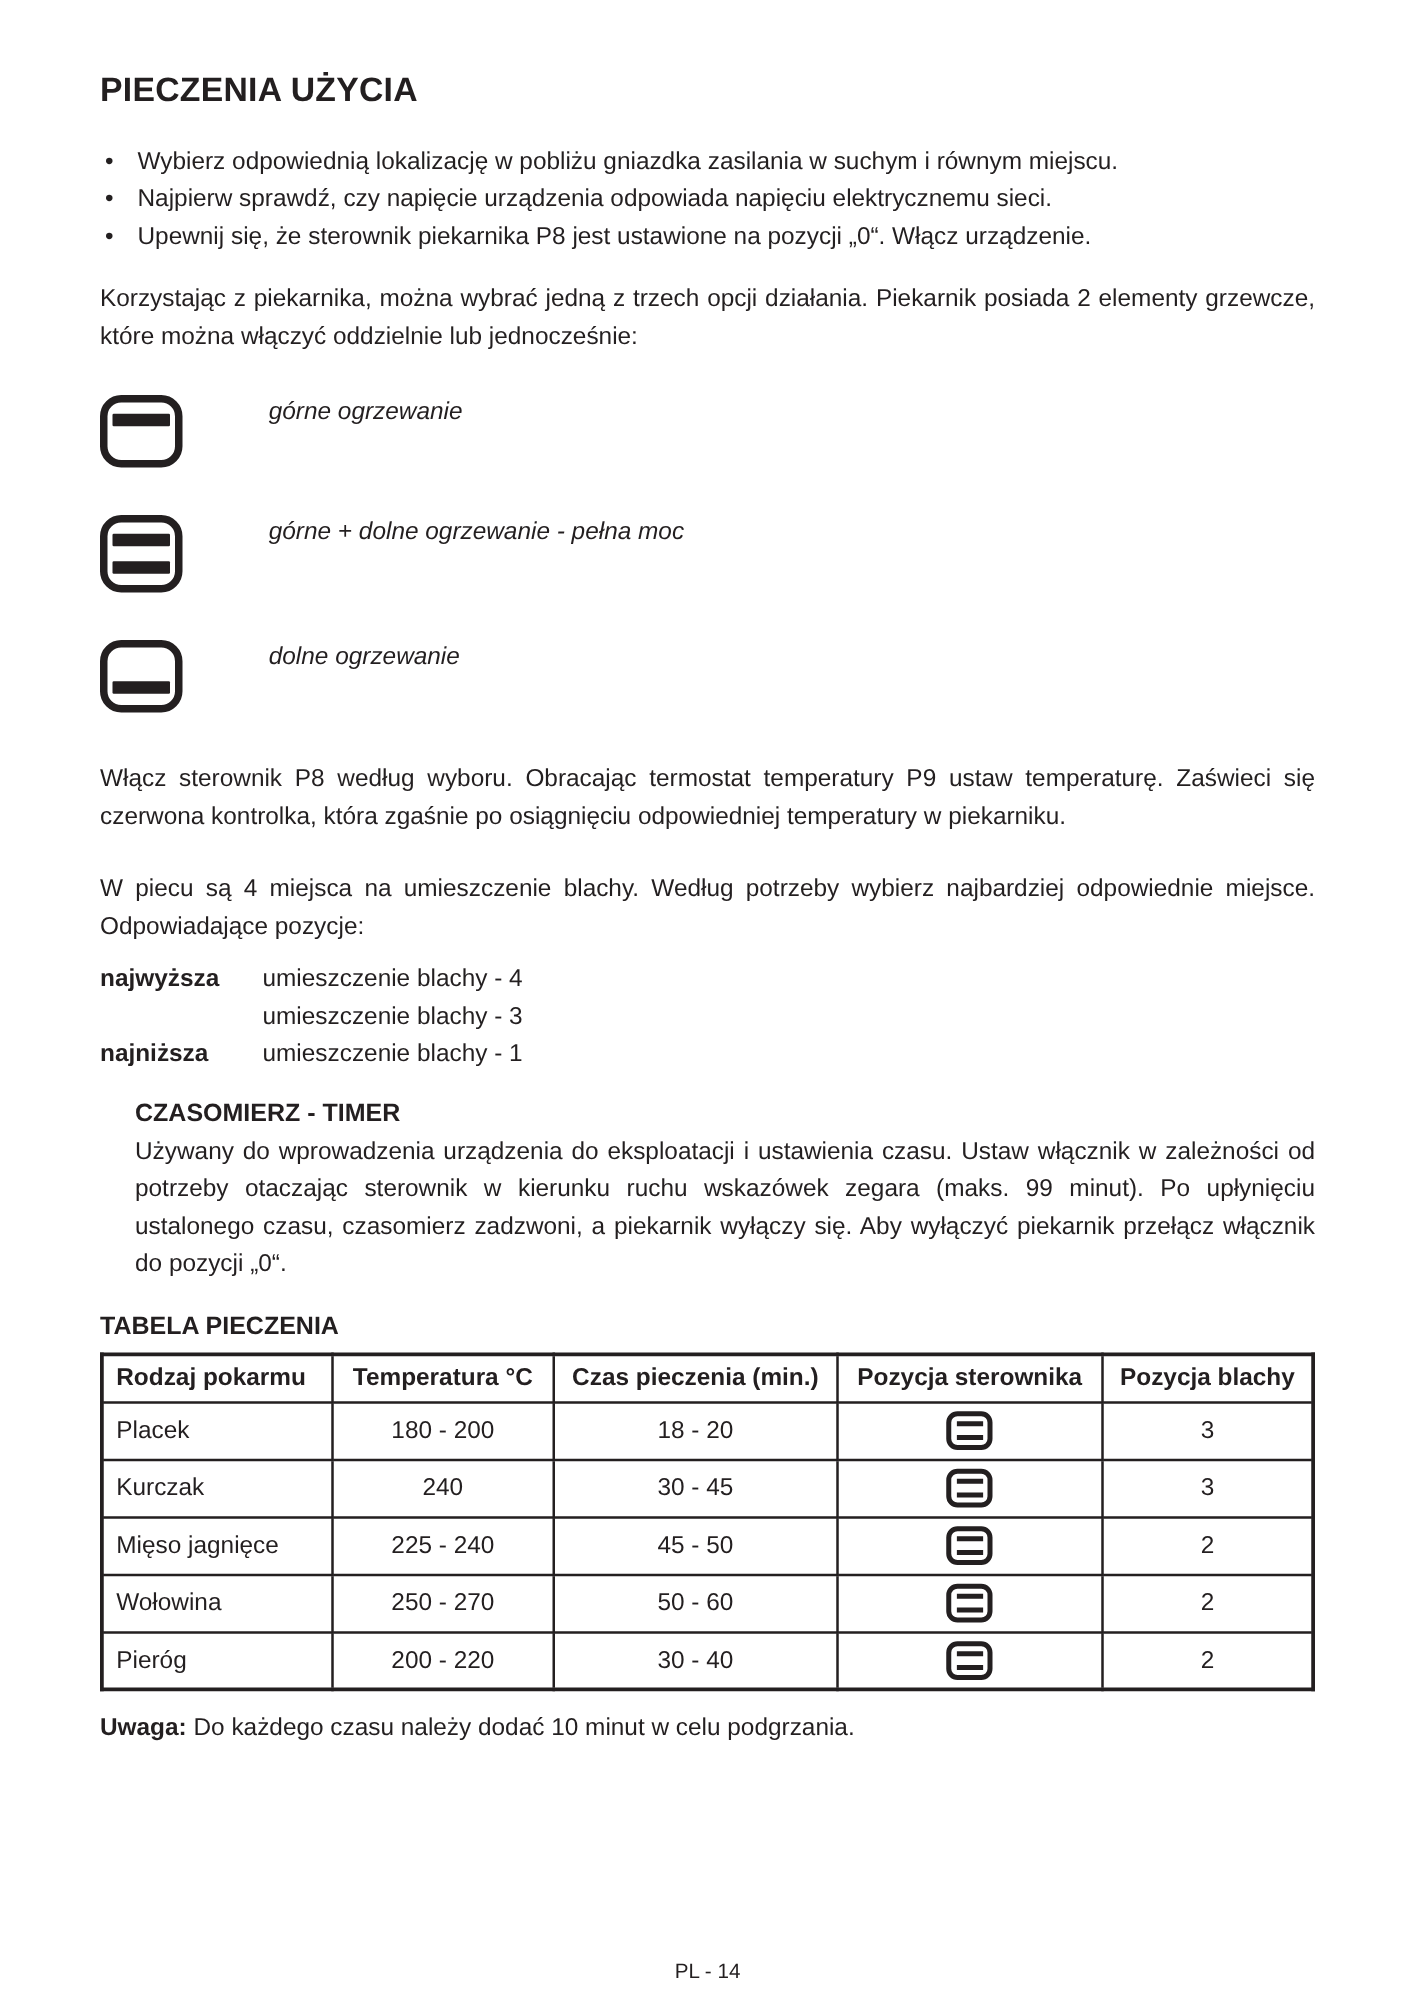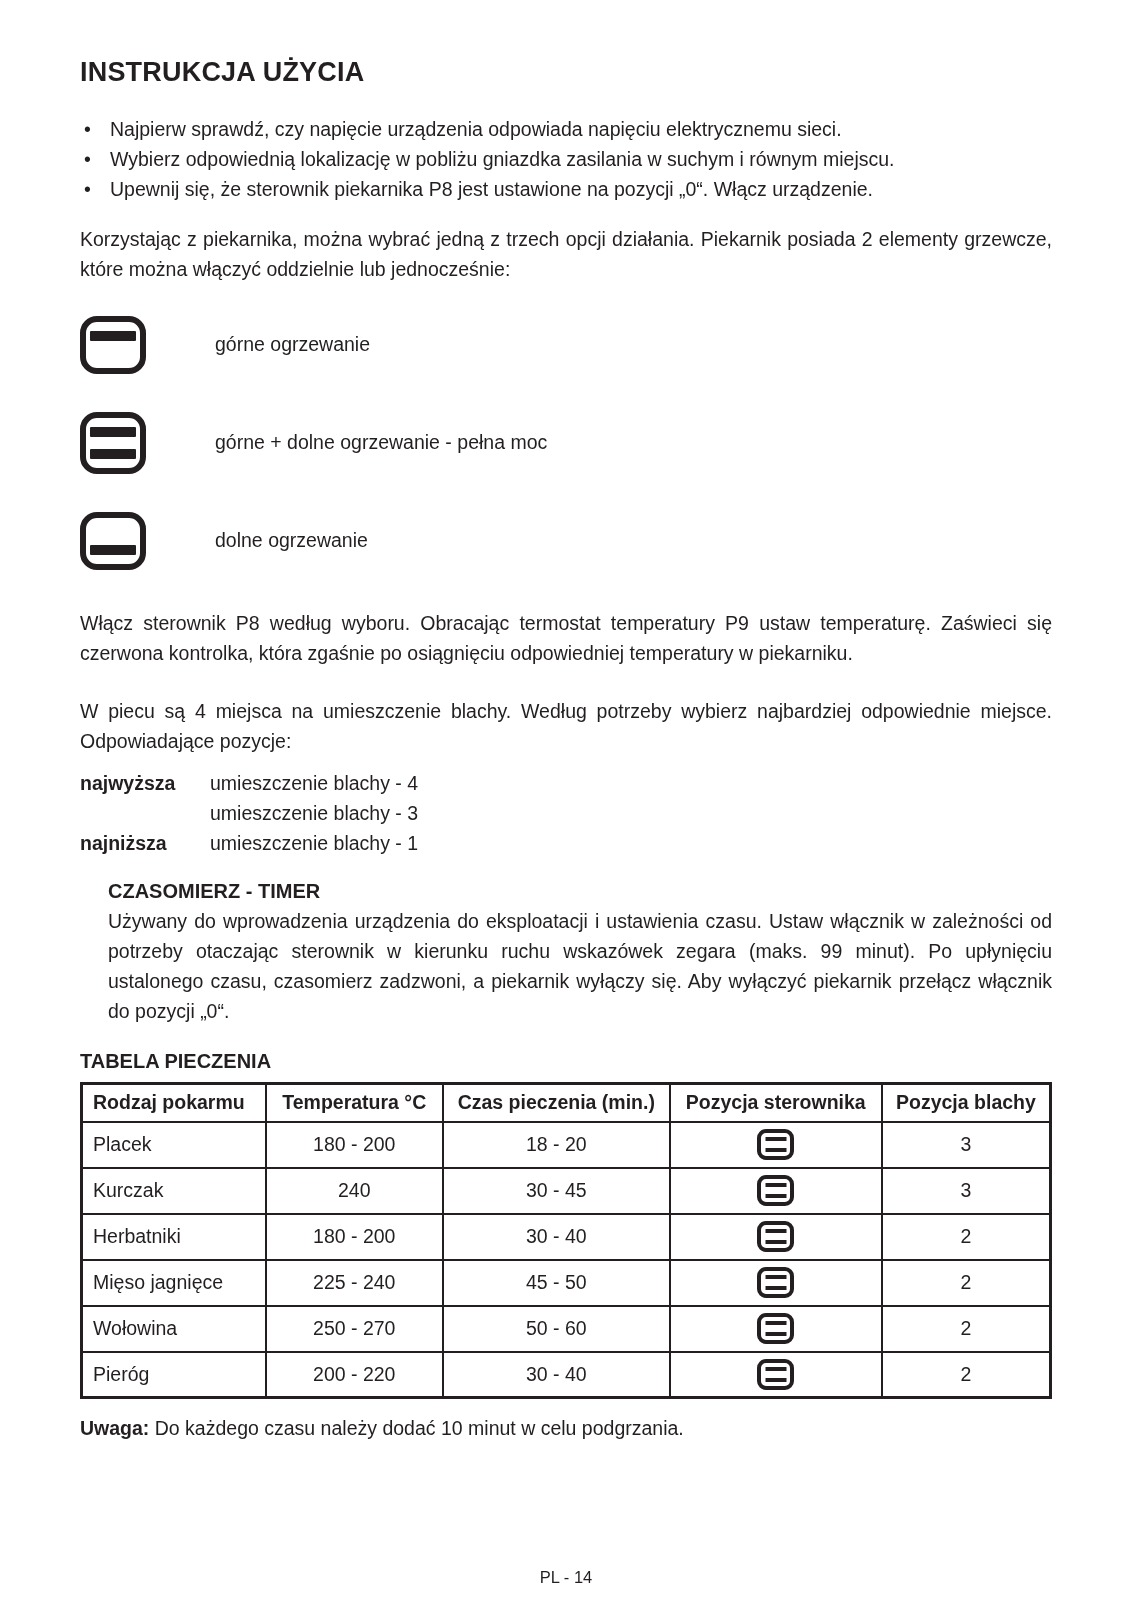--- a/index.html
+++ b/index.html
@@ -24,21 +24,21 @@
   }
   .bullet-item::before {
     content: "\2022"; width: 26px; flex: 0 0 26px; padding-left: 4px;
   }
   .para {
     font-size: 19.5px; line-height: 30px; text-align: justify;
   }
   .intro-para { margin-bottom: 32px; }
 
   .mode-row {
-    display: flex; align-items: center; margin-bottom: 38px;
+    display: flex; align-items: flex-start; margin-bottom: 38px; font-style: italic;
   }
   .mode-row:last-of-type { margin-bottom: 28px; }
   .heat-icon {
     width: 66px; height: 58px; border: 6px solid #231f20;
     border-radius: 17px; position: relative; flex: 0 0 66px;
     background: #ffffff;
   }
   .heat-icon.tall { height: 62px; }
   .heat-icon .bar {
     position: absolute; left: 50%; transform: translateX(-50%);
@@ -102,25 +102,25 @@
   .page-footer {
     position: absolute; left: 0; right: 0; top: 1568px;
     text-align: center; font-size: 16.5px;
   }
 </style>
 </head>
 <body>
 
 <div class="page">
 
-  <h1 class="doc-title">INSTRUKCJA UŻYCIA</h1>
+  <h1 class="doc-title">PIECZENIA UŻYCIA</h1>
 
   <div class="bullet-list">
+    <div class="bullet-item">Wybierz odpowiednią lokalizację w pobliżu gniazdka zasilania w suchym i równym miejscu.</div>
     <div class="bullet-item">Najpierw sprawdź, czy napięcie urządzenia odpowiada napięciu elektrycznemu sieci.</div>
-    <div class="bullet-item">Wybierz odpowiednią lokalizację w pobliżu gniazdka zasilania w suchym i równym miejscu.</div>
     <div class="bullet-item">Upewnij się, że sterownik piekarnika P8 jest ustawione na pozycji „0“. Włącz urządzenie.</div>
   </div>
 
   <p class="para intro-para">Korzystając z piekarnika, można wybrać jedną z trzech opcji działania. Piekarnik posiada 2 elementy grzewcze, które można włączyć oddzielnie lub jednocześnie:</p>
 
   <div class="mode-row">
     <div class="heat-icon">
       <div class="bar bar-top"></div>
     </div>
     <div class="mode-label">górne ogrzewanie</div>
@@ -196,32 +196,20 @@
         <td class="col-time">30 - 45</td>
         <td class="col-ctrl">
           <div class="table-icon">
             <div class="bar bar-top"></div>
             <div class="bar bar-bottom"></div>
           </div>
         </td>
         <td class="col-shelf">3</td>
       </tr>
       <tr>
-        <td class="col-food">Herbatniki</td>
-        <td class="col-temp">180 - 200</td>
-        <td class="col-time">30 - 40</td>
-        <td class="col-ctrl">
-          <div class="table-icon">
-            <div class="bar bar-top"></div>
-            <div class="bar bar-bottom"></div>
-          </div>
-        </td>
-        <td class="col-shelf">2</td>
-      </tr>
-      <tr>
         <td class="col-food">Mięso jagnięce</td>
         <td class="col-temp">225 - 240</td>
         <td class="col-time">45 - 50</td>
         <td class="col-ctrl">
           <div class="table-icon">
             <div class="bar bar-top"></div>
             <div class="bar bar-bottom"></div>
           </div>
         </td>
         <td class="col-shelf">2</td>

